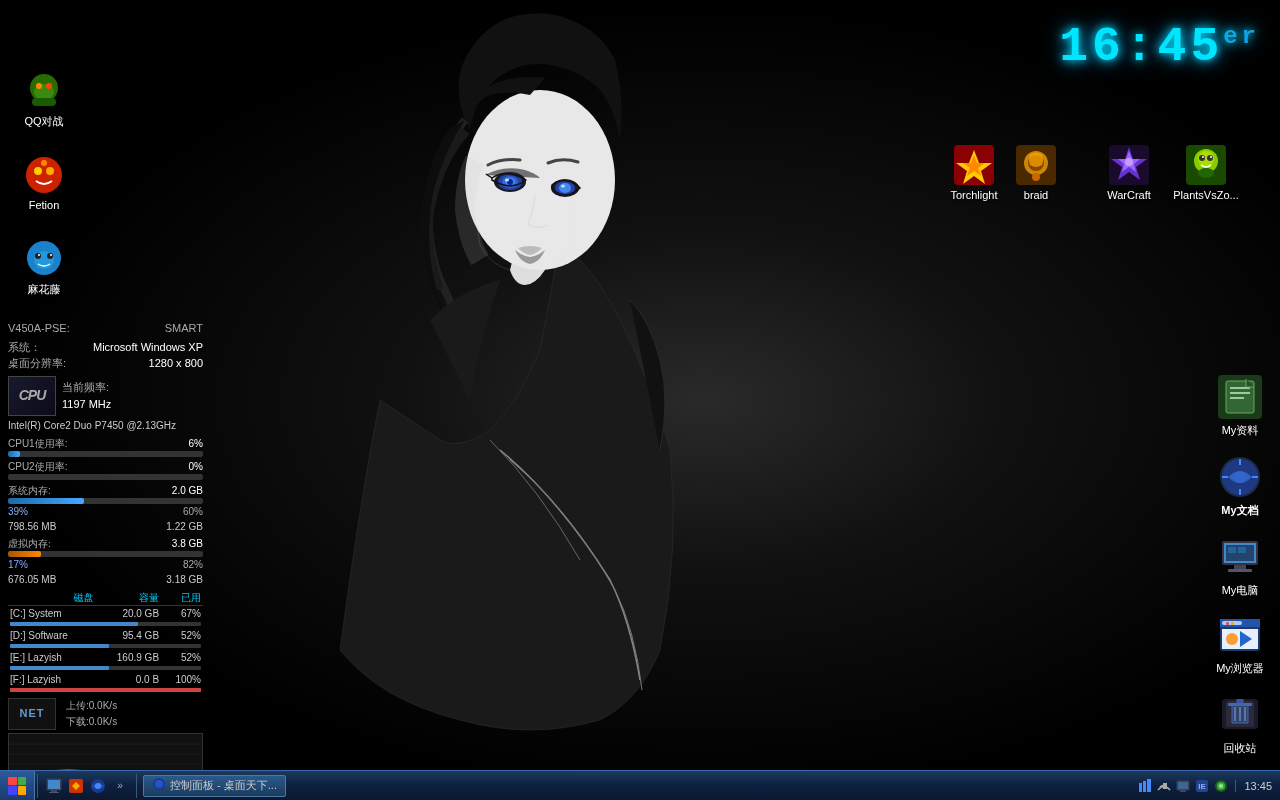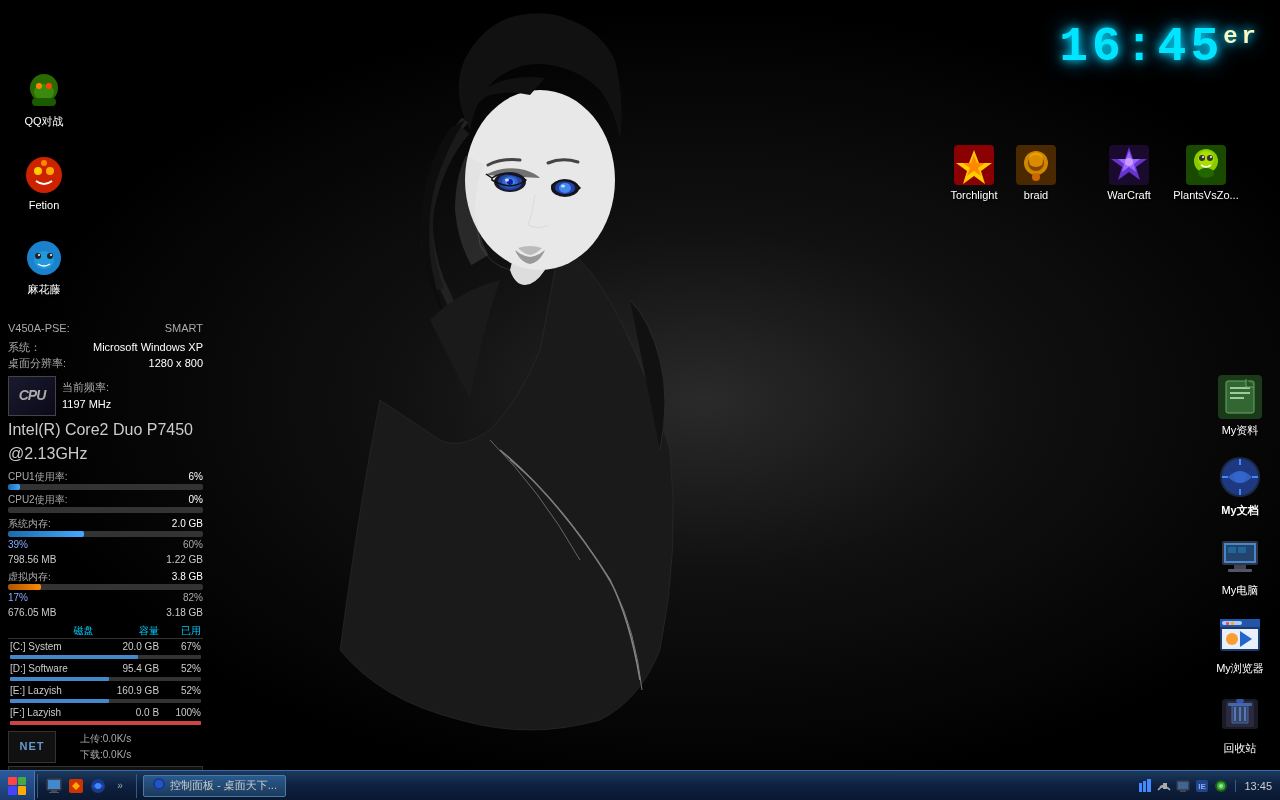--- a/index.html
+++ b/index.html
@@ -39,21 +39,21 @@
       z-index: 10;
       font-size: 48px;
       font-weight: bold;
       color: #00e5ff;
       font-family: 'Courier New', monospace;
       letter-spacing: 4px;
       text-shadow: 0 0 10px #00e5ff, 0 0 20px #00aaff;
     }
     #clock .er {
       font-size: 24px;
-      color: #fef9c3;
+      color: #0ea5e9;
       vertical-align: super;
     }
 
     
     .desktop-icon {
       position: absolute;
       width: 72px;
       text-align: center;
       cursor: pointer;
       z-index: 10;
@@ -151,21 +151,21 @@
       justify-content: center;
       font-size: 14px;
       font-weight: bold;
       color: #aaa;
       letter-spacing: -1px;
       font-style: italic;
     }
     .net-logo {
       display: flex;
       align-items: center;
-      gap: 24px;
+      gap: 10px;
       margin: 4px 0 2px;
     }
     .net-box {
       width: 48px;
       height: 32px;
       background: #111;
       border: 1px solid #333;
       display: flex;
       align-items: center;
       justify-content: center;
@@ -557,21 +557,21 @@
   </div>
 
   <div class="cpu-logo">
     <div class="cpu-box">CPU</div>
     <div>
       <div style="color:#aaa; font-size:11px;">当前频率:</div>
       <div style="color:#fff; font-size:11px;">1197 MHz</div>
     </div>
   </div>
 
-  <div style="color:#ccc; font-size:16px; margin-bottom:3px;">Intel(R) Core2 Duo P7450 @2.13GHz</div>
+  <div style="color:#ccc; font-size:10px; margin-bottom:3px;">Intel(R) Core2 Duo P7450 @2.13GHz</div>
 
   <div style="display:flex; justify-content:space-between; font-size:10px;">
     <span style="color:#aaa;">CPU1使用率:</span>
     <span style="color:#fff;">6%</span>
   </div>
   <div class="progress-bar-wrap" style="width:100%; margin-bottom:2px;">
     <div class="progress-bar-fill" id="cpu1-bar" style="width:6%;"></div>
   </div>
 
   <div style="display:flex; justify-content:space-between; font-size:10px;">

